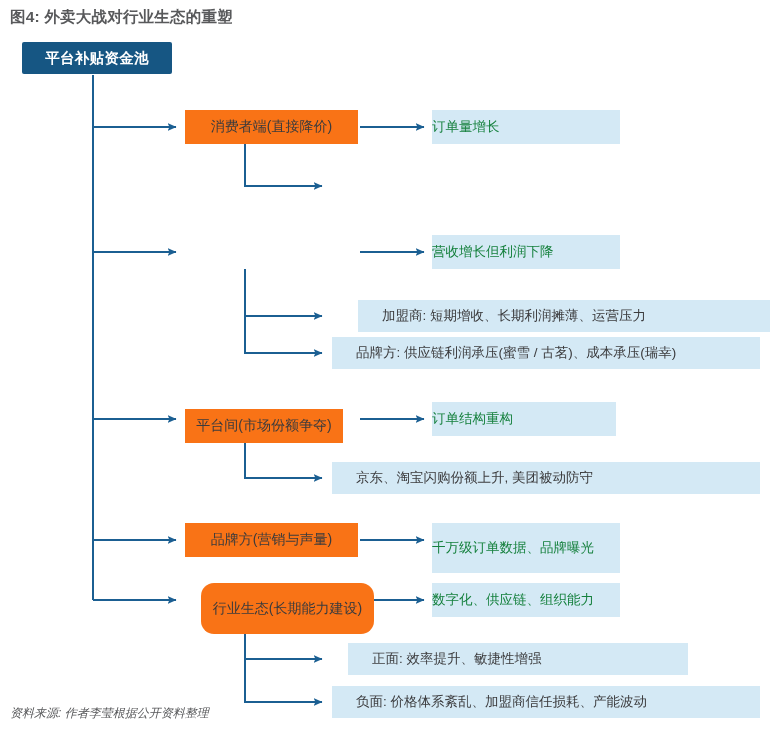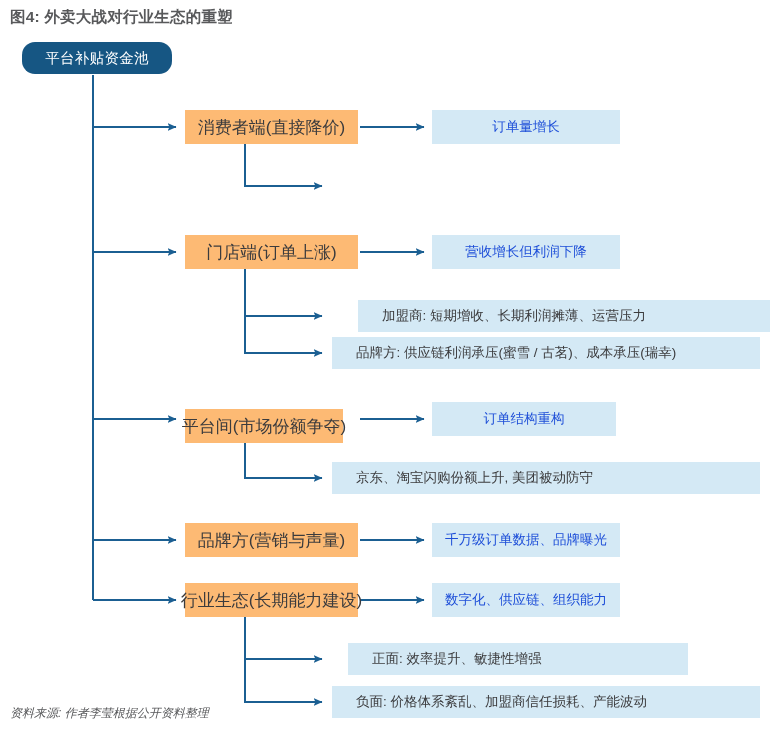--- a/index.html
+++ b/index.html
@@ -39,38 +39,37 @@
   .node {
     position: absolute;
     box-sizing: border-box;
     display: flex;
     align-items: center;
     white-space: nowrap;
   }
   .root-node {
     background: #165683;
     color: #ffffff;
-    border-radius: 13px;
+    border-radius: 2px;
     font-size: 14.5px;
-    font-weight: normal;
+    font-weight: bold;
     justify-content: center;
     letter-spacing: 0.3px;
   }
   .level1 {
-    background: #fdba74;
+    background: #f97316;
     color: #3b3b3d;
-    font-size: 17px;
+    font-size: 14px;
     justify-content: center;
     text-align: center;
   }
   .level2-center {
     background: #d4e9f5;
-    color: #1d4ed8;
+    color: #15803d;
     font-size: 13.5px;
-    justify-content: center;
   }
   .level2-wide {
     background: #d4e9f5;
     color: #3b3b3d;
     font-size: 13.5px;
     justify-content: flex-start;
     padding-left: 24px;
   }
   #source-note {
     position: absolute;
@@ -127,23 +126,20 @@
     <span>平台补贴资金池</span>
   </div>
 
   <div class="node level1" style="left:185px; top:110px; width:173px; height:34px;">
     <span>消费者端(直接降价)</span>
   </div>
   <div class="node level2-center" style="left:432px; top:110px; width:188px; height:34px;">
     <span>订单量增长</span>
   </div>
 
-  <div class="node level1" style="left:185px; top:235px; width:173px; height:34px;">
-    <span>门店端(订单上涨)</span>
-  </div>
   <div class="node level2-center" style="left:432px; top:235px; width:188px; height:34px;">
     <span>营收增长但利润下降</span>
   </div>
   <div class="node level2-wide" style="left:332px; top:300px; width:428px; height:32px;margin-left:26px;">
     <span>加盟商: 短期增收、长期利润摊薄、运营压力</span>
   </div>
   <div class="node level2-wide" style="left:332px; top:337px; width:428px; height:32px;">
     <span>品牌方: 供应链利润承压(蜜雪 / 古茗)、成本承压(瑞幸)</span>
   </div>
 
@@ -153,25 +149,25 @@
   <div class="node level2-center" style="left:432px; top:402px; width:184px; height:34px;">
     <span>订单结构重构</span>
   </div>
   <div class="node level2-wide" style="left:332px; top:462px; width:428px; height:32px;">
     <span>京东、淘宝闪购份额上升, 美团被动防守</span>
   </div>
 
   <div class="node level1" style="left:185px; top:523px; width:173px; height:34px;">
     <span>品牌方(营销与声量)</span>
   </div>
-  <div class="node level2-center" style="left:432px; top:523px; width:188px; height:34px;">
+  <div class="node level2-center" style="left:432px; top:523px; width:188px; height:50px;">
     <span>千万级订单数据、品牌曝光</span>
   </div>
 
-  <div class="node level1" style="left:185px; top:583px; width:173px; height:34px;">
+  <div class="node level1" style="left:201px; top:583px; width:173px; height:51px;border-radius:13px;">
     <span>行业生态(长期能力建设)</span>
   </div>
   <div class="node level2-center" style="left:432px; top:583px; width:188px; height:34px;">
     <span>数字化、供应链、组织能力</span>
   </div>
   <div class="node level2-wide" style="left:348px; top:643px; width:340px; height:32px;">
     <span>正面: 效率提升、敏捷性增强</span>
   </div>
   <div class="node level2-wide" style="left:332px; top:686px; width:428px; height:32px;">
     <span>负面: 价格体系紊乱、加盟商信任损耗、产能波动</span>

